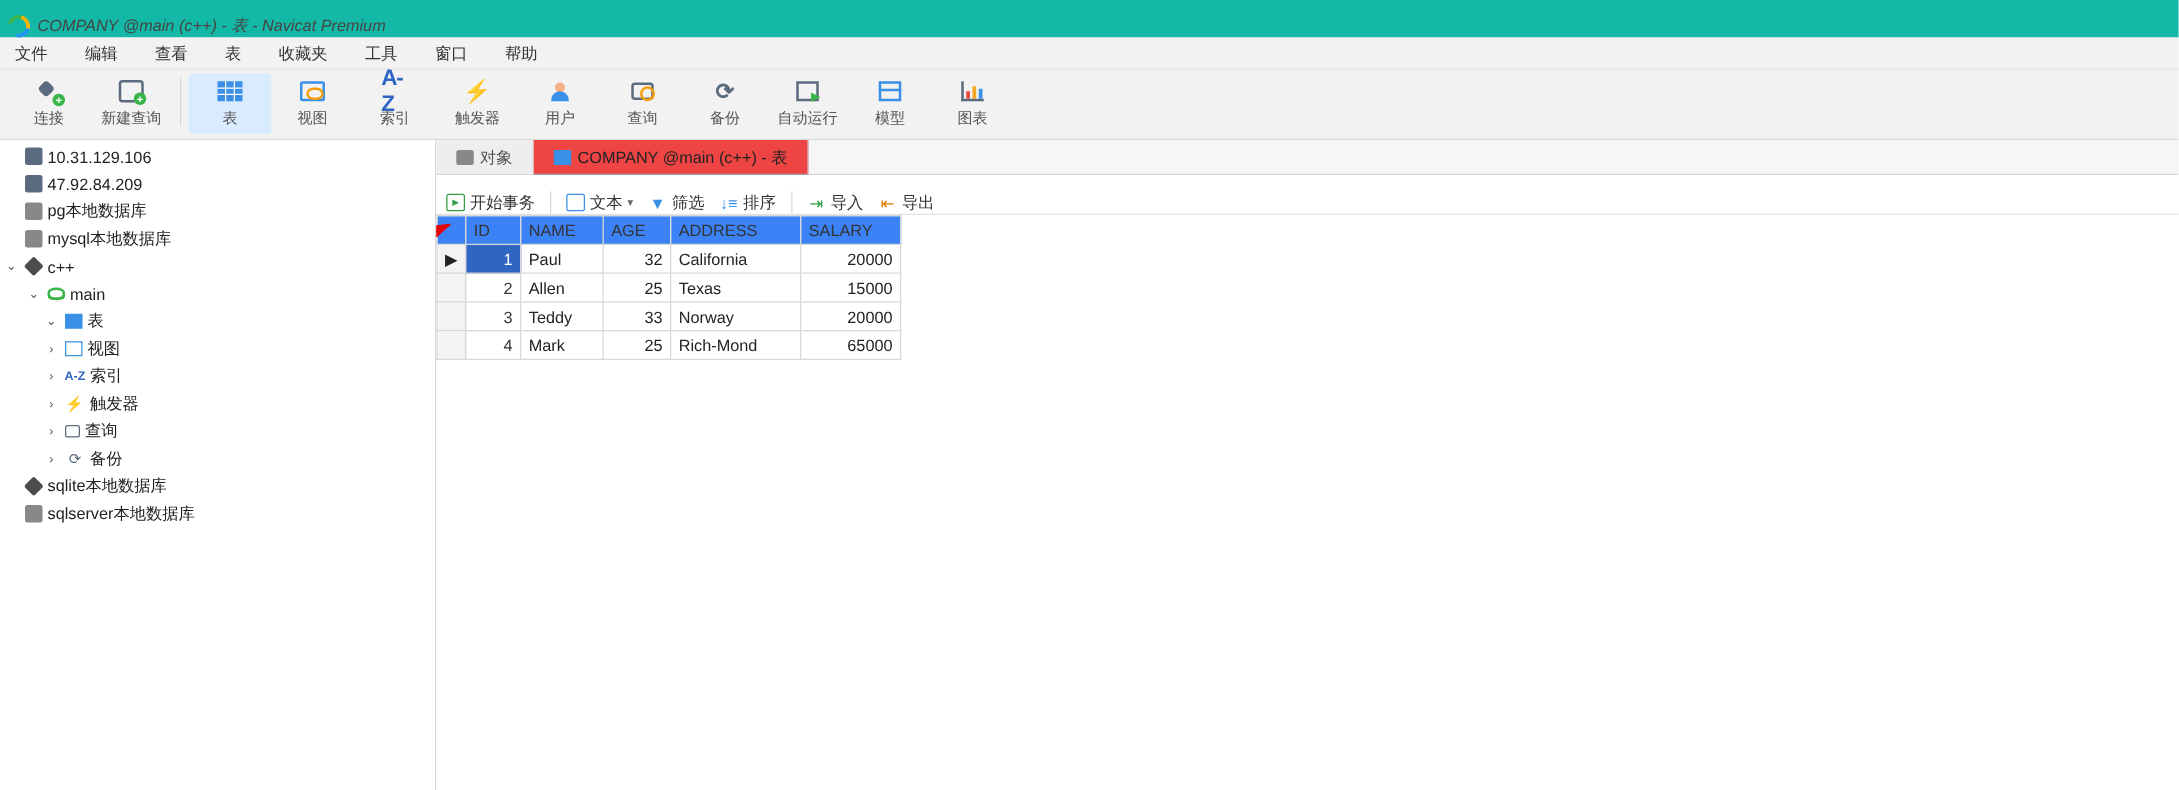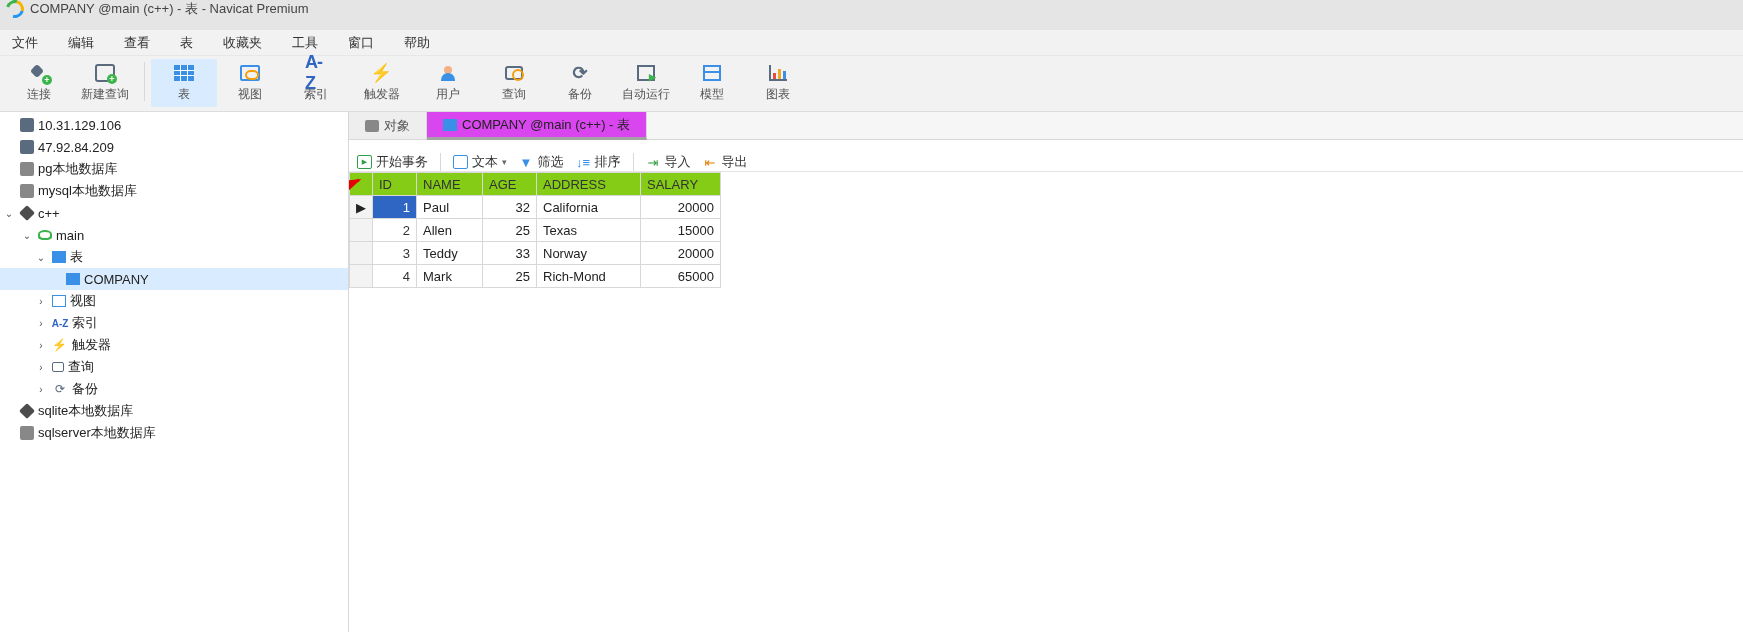--- a/index.html
+++ b/index.html
@@ -1,19 +1,19 @@
 <!DOCTYPE html>
 <html><head>
 <meta charset="utf-8">
 <style>
   * { margin:0; padding:0; box-sizing:border-box; font-family:"Microsoft YaHei","Segoe UI",Tahoma,Arial,sans-serif; font-size:13px; }
   body { background:#fff; color:#222; user-select:none; width:1743px; height:632px; overflow:hidden; display:flex; flex-direction:column; }
 
   
-  .titlebar { height:30px; display:flex; align-items:flex-start; padding:0 6px; gap:6px; background:#e5e5e5; }
+  .titlebar { height:30px; display:flex; align-items:flex-end; padding:0 6px; gap:6px; background:#14b8a6;font-style:italic; }
   .titlebar .title { font-size:13px; color:#444; }
 
   
   .logo { position:relative; width:18px; height:18px; }
   .logo .seg { position:absolute; border-radius:50%; }
   .logo .g { width:18px; height:18px; border:3px solid transparent; border-top-color:#3bb54a; transform:rotate(-30deg); }
   .logo .y { width:18px; height:18px; border:3px solid transparent; border-right-color:#f7b500; transform:rotate(-30deg); }
   .logo .b { width:18px; height:18px; border:3px solid transparent; border-bottom-color:#2196f3; transform:rotate(-30deg); }
 
   
@@ -77,21 +77,21 @@
   .nic.trig{color:#f5a623;font-weight:bold;}
   .nic.query{width:12px;height:10px;border:1px solid #5b6b7f;border-radius:2px;}
   .nic.backup{color:#5b6b7f;}
   .nic.az{color:#2f66c3;font-size:10px;font-weight:bold;}
   .depth1{padding-left:2px;} .depth2{padding-left:20px;} .depth3{padding-left:34px;} .depth4{padding-left:48px;}
 
   
   .content { flex:1; display:flex; flex-direction:column; min-width:0;}
   .tabs { height:28px; display:flex; align-items:stretch; border-bottom:1px solid #d8d8d8; background:#f6f6f6;}
   .tab { display:flex; align-items:center; gap:5px; padding:0 16px; border-right:1px solid #d8d8d8; background:#eee; color:#555;}
-  .tab.on{ background:#d946ef; color:#222; border-bottom:3px solid #a3a3a3; margin-bottom:-1px;}
+  .tab.on{ background:#ef4444; color:#222; border-bottom:1px solid #a3a3a3; margin-bottom:-1px;}
   .tab .tic{width:14px;height:12px;}
   .tab .tic.obj{background:#888;border-radius:2px;}
   .tab .tic.tbl{background:#3a8fe6;}
 
   .toolbar { height:32px; display:flex; align-items:flex-end; gap:12px; padding:0 8px; border-bottom:1px solid #e4e4e4;}
   .tbtn{display:flex;align-items:center;gap:4px;color:#333;}
   .tbtn .ti{width:15px;height:14px;display:inline-flex;align-items:center;justify-content:center;}
   .ti.trans{border:1.5px solid #2f9e44;border-radius:2px;position:relative;}
   .ti.trans::after{content:"▶";font-size:7px;color:#2f9e44;}
   .ti.text{border:1.5px solid #3a8fe6;border-radius:2px;}
@@ -99,21 +99,21 @@
   .ti.sort{color:#3a8fe6;}
   .ti.import{color:#2f9e44;}
   .ti.export{color:#e27c00;}
   .dd::after{content:" ▾"; font-size:9px; color:#666;}
   .tbsep{width:1px;height:18px;background:#d8d8d8;}
 
   
   .grid { flex:1; overflow:auto; }
   table.data { border-collapse:collapse; }
   table.data th, table.data td { border:1px solid #d8d8d8; height:23px; font-size:13px; }
-  table.data th { background:#84cc16; font-weight:normal; text-align:left; padding:0 6px; color:#333;}
+  table.data th { background:#3b82f6; font-weight:normal; text-align:left; padding:0 6px; color:#333;}
   table.data td { padding:0 6px; }
   .rownum{ width:44px; text-align:right; padding-right:6px; color:#333;}
   .rowptr{ width:14px; text-align:center; background:#f3f3f3;}
   tr.selrow td.selcell{ background:#2f66c3; color:#fff;}
   td.num{ text-align:right;}
 
   
   .arrow-layer{position:absolute; pointer-events:none;}
   .arrow-layer svg{overflow:visible;}
 </style>
@@ -250,25 +250,20 @@
       </div>
       <div class="tree-row depth2">
         <span class="tw">⌄</span>
         <span class="nic db green"></span>
         <span>main</span>
       </div>
       <div class="tree-row depth3">
         <span class="tw">⌄</span>
         <span class="nic table"></span>
         <span>表</span>
-      </div>
-      <div class="tree-row depth4 sel">
-        <span class="tw empty"></span>
-        <span class="nic table"></span>
-        <span>COMPANY</span>
       </div>
       <div class="tree-row depth3">
         <span class="tw">›</span>
         <span class="nic view"></span>
         <span>视图</span>
       </div>
       <div class="tree-row depth3">
         <span class="tw">›</span>
         <span class="nic az">A-Z</span>
         <span>索引</span>

